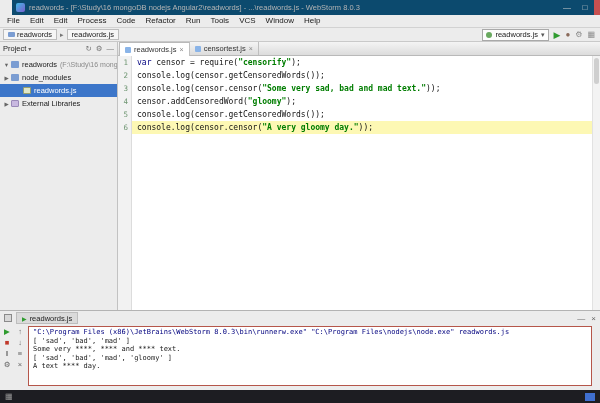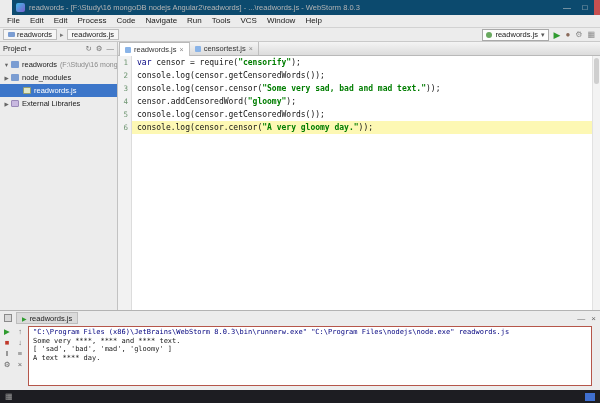--- a/index.html
+++ b/index.html
@@ -110,21 +110,21 @@
       <span class="win-btn close">×</span>
     </span>
   </div>
 
   <div class="menubar">
     <span class="menu-item">File</span>
     <span class="menu-item">Edit</span>
     <span class="menu-item">Edit</span>
     <span class="menu-item">Process</span>
     <span class="menu-item">Code</span>
-    <span class="menu-item">Navigate</span>
+    <span class="menu-item">Refactor</span>
     <span class="menu-item">Run</span>
     <span class="menu-item">Tools</span>
     <span class="menu-item">VCS</span>
     <span class="menu-item">Window</span>
     <span class="menu-item">Help</span>
   </div>
 
   <div class="navbar">
     <span class="nav-left">
       <span class="crumb">
@@ -258,20 +258,21 @@
         </div>
         <div class="bp-col">
           <span class="bp-ic">↑</span>
           <span class="bp-ic">↓</span>
           <span class="bp-ic">≡</span>
           <span class="bp-ic">×</span>
         </div>
       </div>
       <div class="console">
         <div class="c-cmd">"C:\Program Files (x86)\JetBrains\WebStorm 8.0.3\bin\runnerw.exe" "C:\Program Files\nodejs\node.exe" readwords.js</div>
+        <div class="c-out">[ 'sad', 'bad', 'mad' ]</div>
         <div class="c-out">Some very ****, **** and **** text.</div>
         <div class="c-out">[ 'sad', 'bad', 'mad', 'gloomy' ]</div>
         <div class="c-out">A text **** day.</div>
         <div class="c-out"></div>
       </div>
     </div>
   </div>
 
   <div class="statusbar">
     <span class="sb-icon">▦</span>

